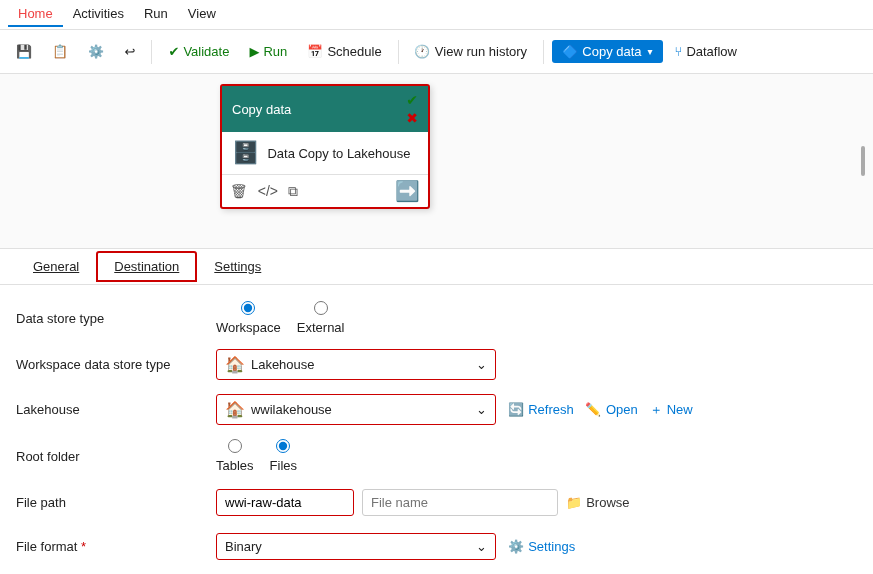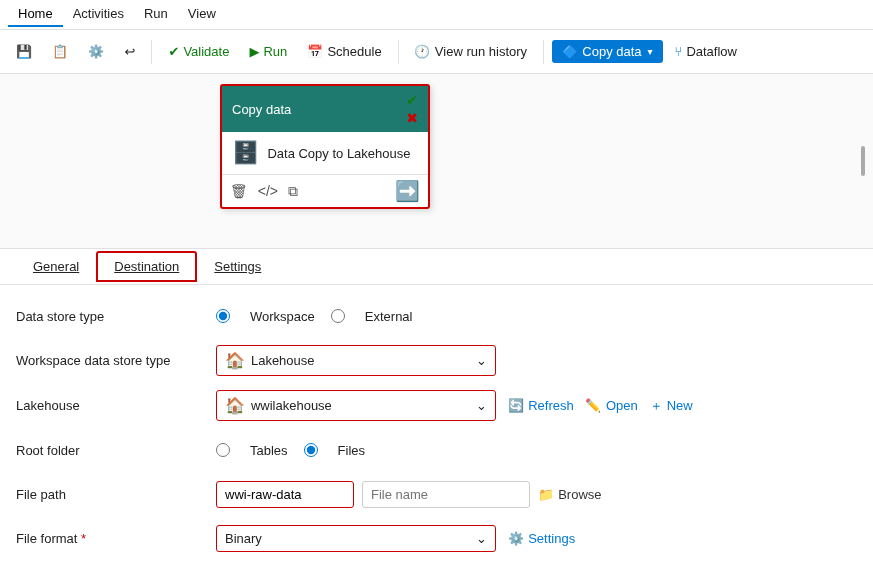--- a/index.html
+++ b/index.html
@@ -1,21 +1,21 @@
 <!DOCTYPE html>
 <html><head>
   <meta charset="utf-8">
   <style>
     * { box-sizing: border-box; margin: 0; padding: 0; }
     body { font-family: 'Segoe UI', Arial, sans-serif; font-size: 13px; background: #fff; color: #222; width: 873px; height: 574px; overflow: hidden; }
 
     
     .menu-bar { display: flex; align-items: center; border-bottom: 1px solid #e0e0e0; padding: 0 8px; height: 30px; }
     .menu-item { padding: 4px 10px; cursor: pointer; font-size: 13px; border-bottom: 2px solid transparent; }
-    .menu-item.active { border-bottom: 2px solid #0078d4; color: #000000; }
+    .menu-item.active { border-bottom: 2px solid #0078d4; color: #ef4444; }
 
     
     .toolbar { display: flex; align-items: center; border-bottom: 1px solid #e0e0e0; padding: 4px 8px; gap: 4px; height: 44px; }
     .toolbar-btn { display: flex; align-items: center; gap: 4px; padding: 4px 8px; cursor: pointer; border: none; background: transparent; font-size: 13px; border-radius: 3px; color: #222; }
     .toolbar-divider { width: 1px; height: 24px; background: #e0e0e0; margin: 0 4px; }
     .validate-btn { color: #107c10; }
     .run-btn { color: #107c10; }
     .copy-data-btn { background: #0078d4; color: white; border-radius: 3px; padding: 4px 10px; }
     .dropdown-arrow { font-size: 10px; margin-left: 2px; }
 
@@ -42,39 +42,39 @@
     
     .content { display: flex; padding: 16px; gap: 0; height: calc(574px - 30px - 44px - 175px - 36px); overflow-y: auto; }
     .form-area { flex: 1; }
     .form-row { display: flex; align-items: center; margin-bottom: 14px; min-height: 30px; }
     .form-label { width: 200px; font-size: 13px; color: #222; flex-shrink: 0; }
     .form-label .required { color: #c00; }
     .form-control { flex: 1; max-width: 280px; }
 
     
     .radio-group { display: flex; align-items: center; gap: 16px; }
-    .radio-item { display: flex; align-items: center; gap: 20px; cursor: pointer; }
+    .radio-item { display: flex; align-items: center; gap: 5px; cursor: pointer; flex-direction: column; }
     .radio-item input[type="radio"] { accent-color: #0078d4; width: 14px; height: 14px; }
 
     
     .select-box { width: 100%; border: 1px solid #c00; border-radius: 3px; padding: 5px 8px; font-size: 13px; background: #fff; display: flex; align-items: center; justify-content: space-between; cursor: pointer; }
     .select-icon { color: #0078d4; margin-right: 6px; font-size: 16px; }
 
     
     .side-actions { display: flex; align-items: center; gap: 12px; margin-left: 12px; }
     .side-action { display: flex; align-items: center; gap: 4px; color: #0078d4; cursor: pointer; font-size: 13px; }
 
     
     .advanced-row { display: flex; align-items: center; gap: 6px; cursor: pointer; padding: 4px 0; }
     .chevron { font-size: 12px; color: #555; }
 
     
     .file-path-inputs { display: flex; align-items: center; gap: 8px; flex: 1; max-width: 480px; }
     .file-path-input { border: 1px solid #c00; border-radius: 3px; padding: 5px 8px; font-size: 13px; width: 138px; }
-    .file-name-input { border: 1px solid #ccc; border-radius: 3px; padding: 5px 8px; font-size: 13px; width: 168px; color: #999; }
+    .file-name-input { border: 1px solid #ccc; border-radius: 3px; padding: 5px 8px; font-size: 13px; width: 196px; color: #999; }
     .browse-btn { display: flex; align-items: center; gap: 4px; color: #333; cursor: pointer; font-size: 13px; }
   </style>
 </head>
 <body>
 
 <div class="menu-bar">
   <span class="menu-item active">Home</span>
   <span class="menu-item">Activities</span>
   <span class="menu-item">Run</span>
   <span class="menu-item">View</span>

